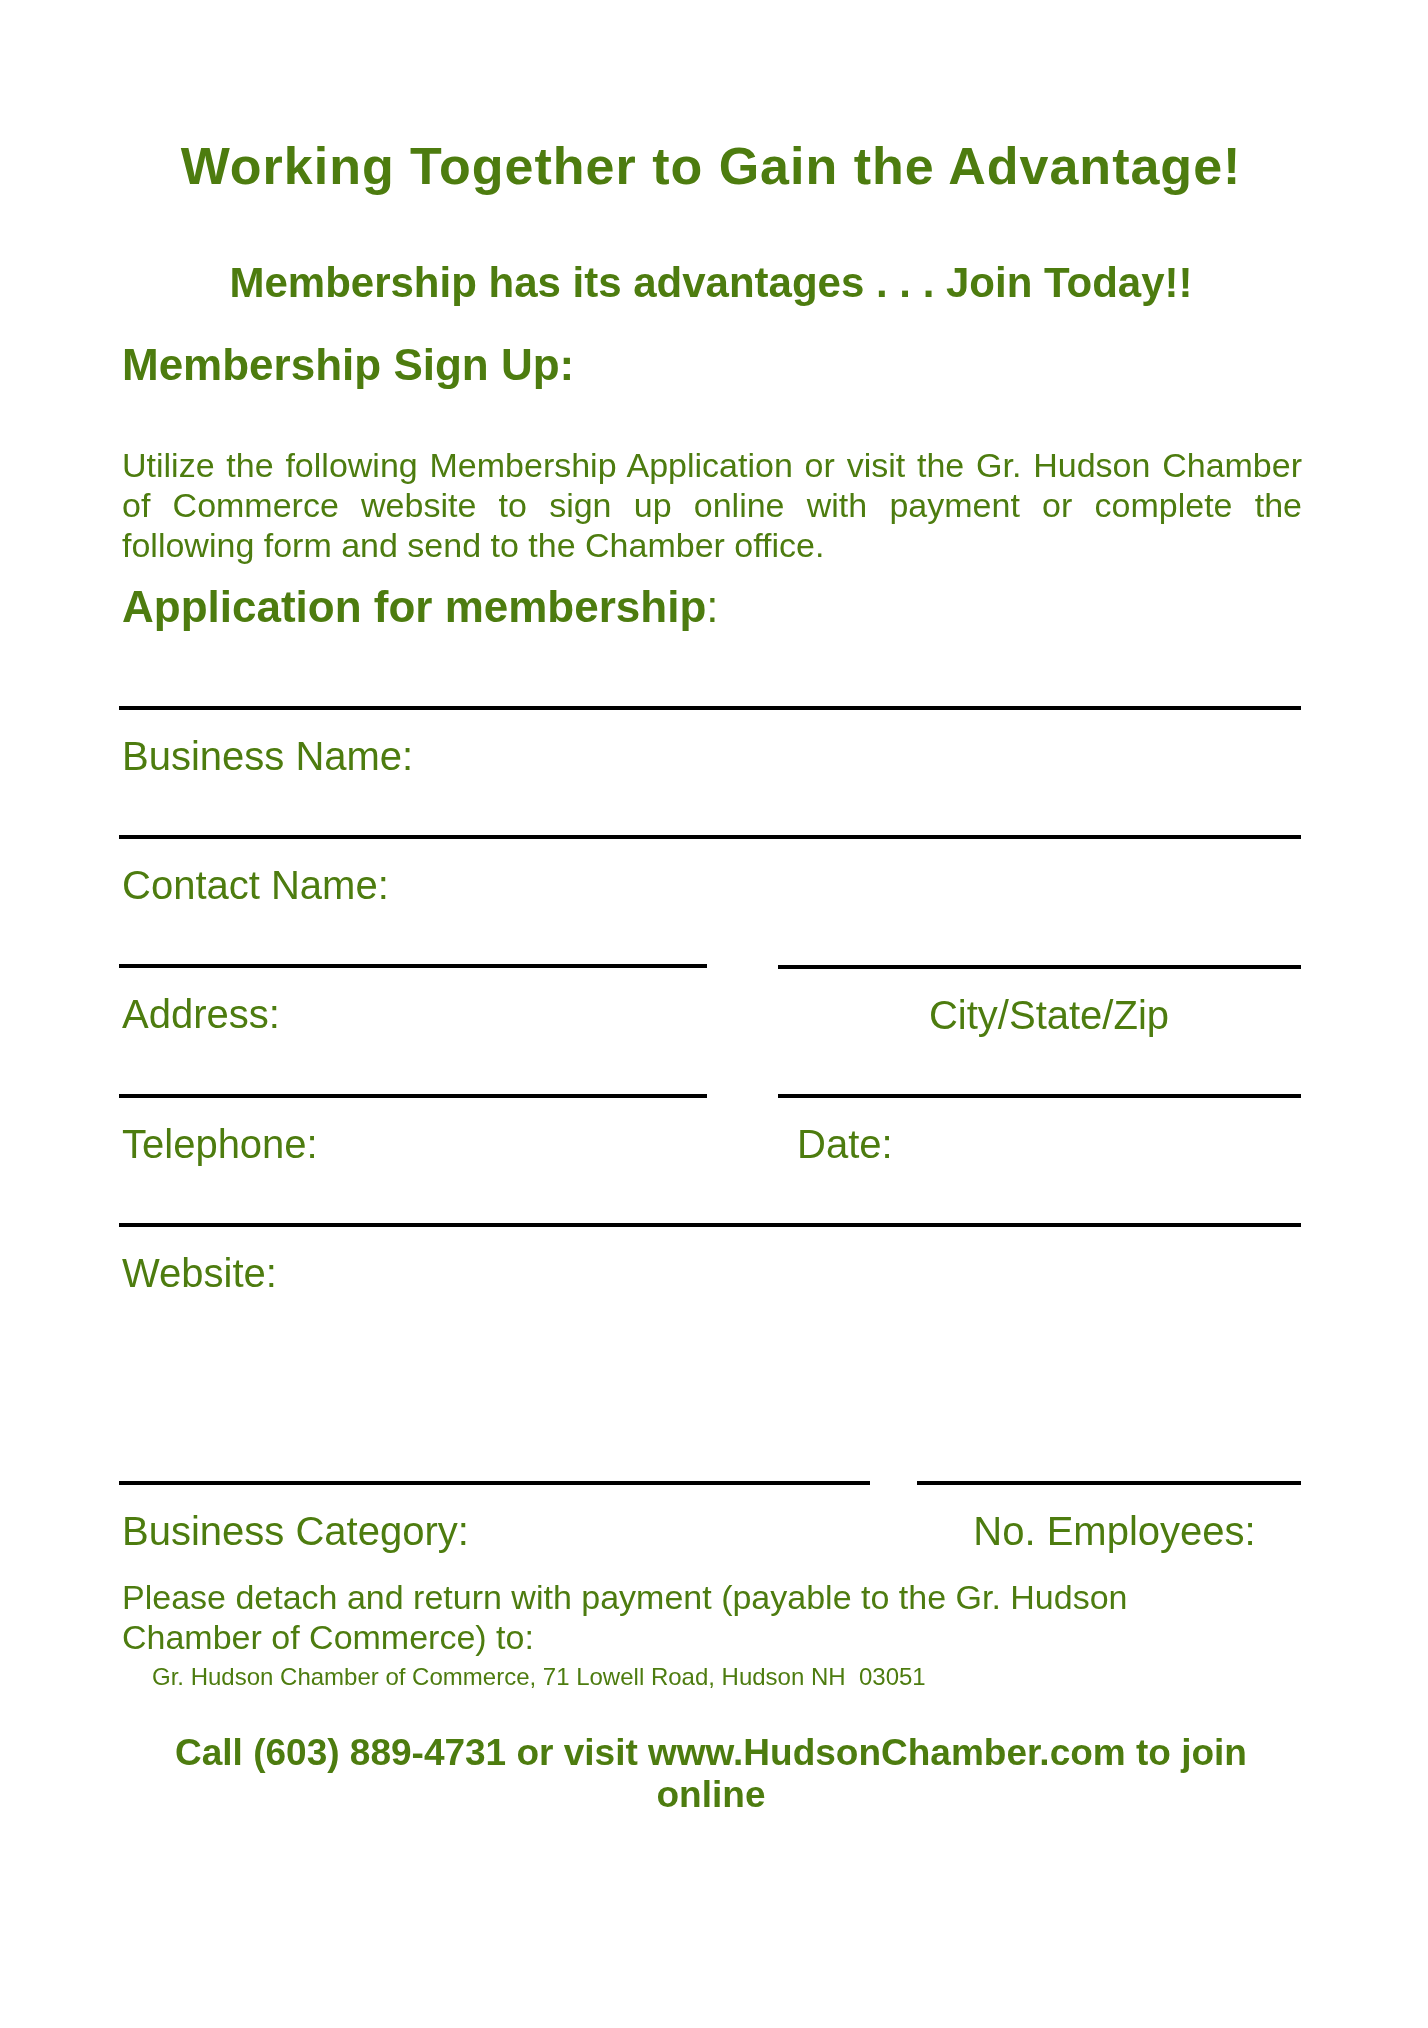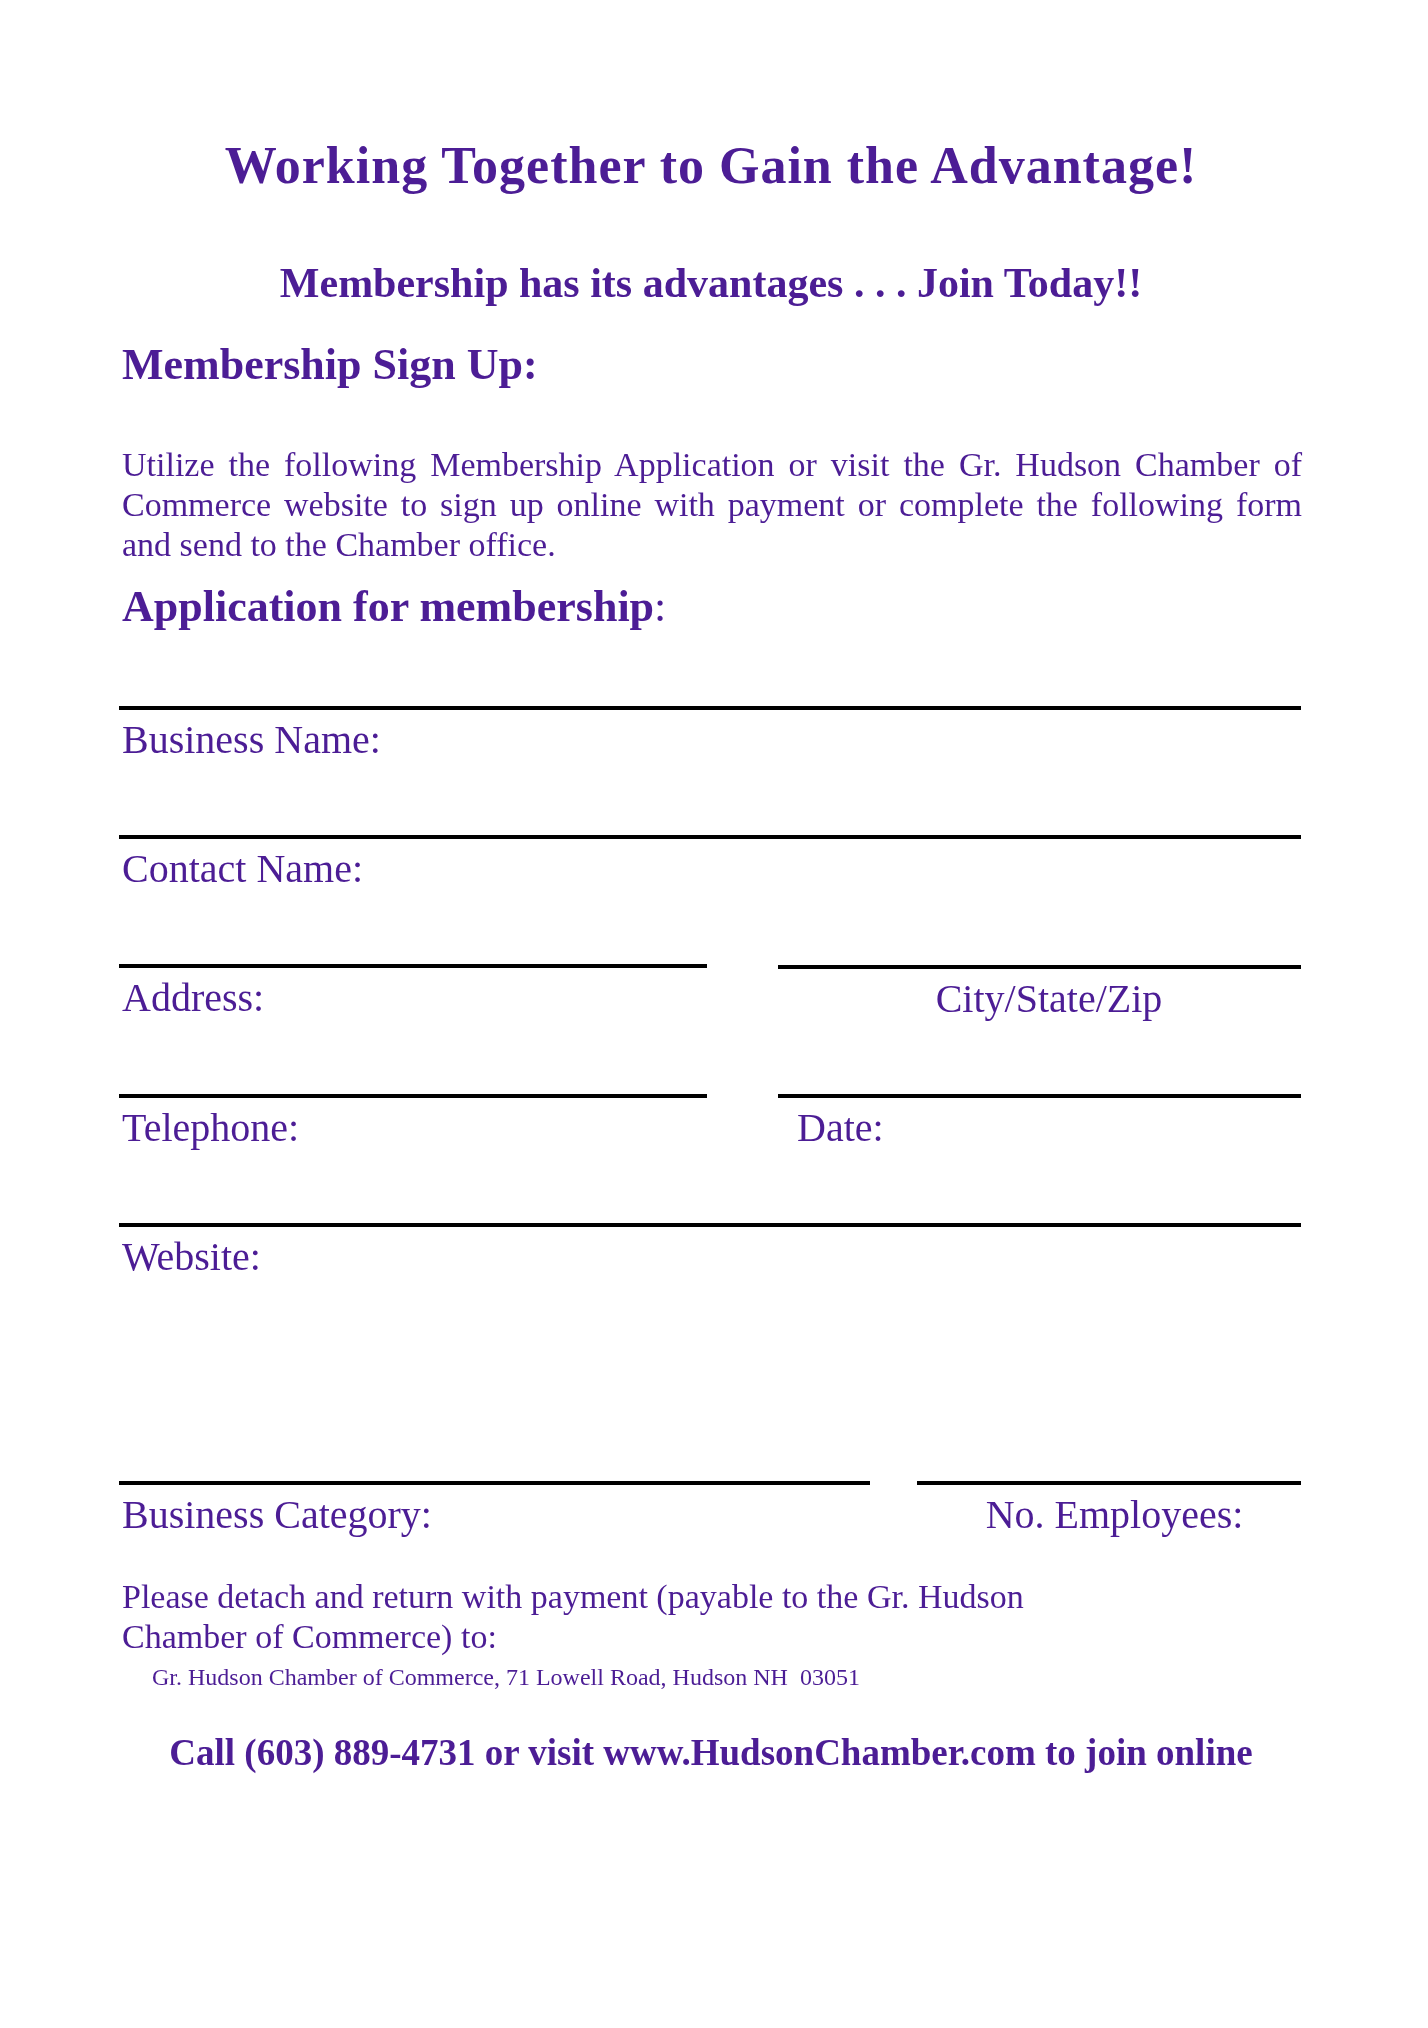--- a/index.html
+++ b/index.html
@@ -5,22 +5,22 @@
   html, body {
     margin: 0;
     padding: 0;
     background: #ffffff;
   }
   .page {
     position: relative;
     width: 1428px;
     height: 2028px;
     background: #ffffff;
-    color: #4c1d95;
-    font-family: Liberation Serif, serif;
+    color: #4d7c0f;
+    font-family: Liberation Sans, sans-serif;
     overflow: hidden;
   }
   .doc-title {
     position: absolute;
     left: 120px;
     top: 138px;
     width: 1182px;
     text-align: center;
     font-size: 52px;
     line-height: 56px;
@@ -71,21 +71,21 @@
   }
   .field-line {
     height: 4px;
     background: #000000;
     width: 100%;
   }
   .field-label {
     display: block;
     font-size: 40px;
     line-height: 44px;
-    padding-top: 8px;
+    padding-top: 24px;
     padding-left: 3px;
     white-space: nowrap;
   }
   .f-business   { left: 119px; top: 706px;  width: 1182px; }
   .f-contact    { left: 119px; top: 835px;  width: 1182px; }
   .f-address    { left: 119px; top: 964px;  width: 588px;  }
   .f-city       { left: 778px; top: 965px;  width: 523px; text-align: center;  }
   .f-city .field-label { padding-left: 19px; }
   .f-telephone  { left: 119px; top: 1094px; width: 588px;  }
   .f-date       { left: 778px; top: 1094px; width: 523px;  }

